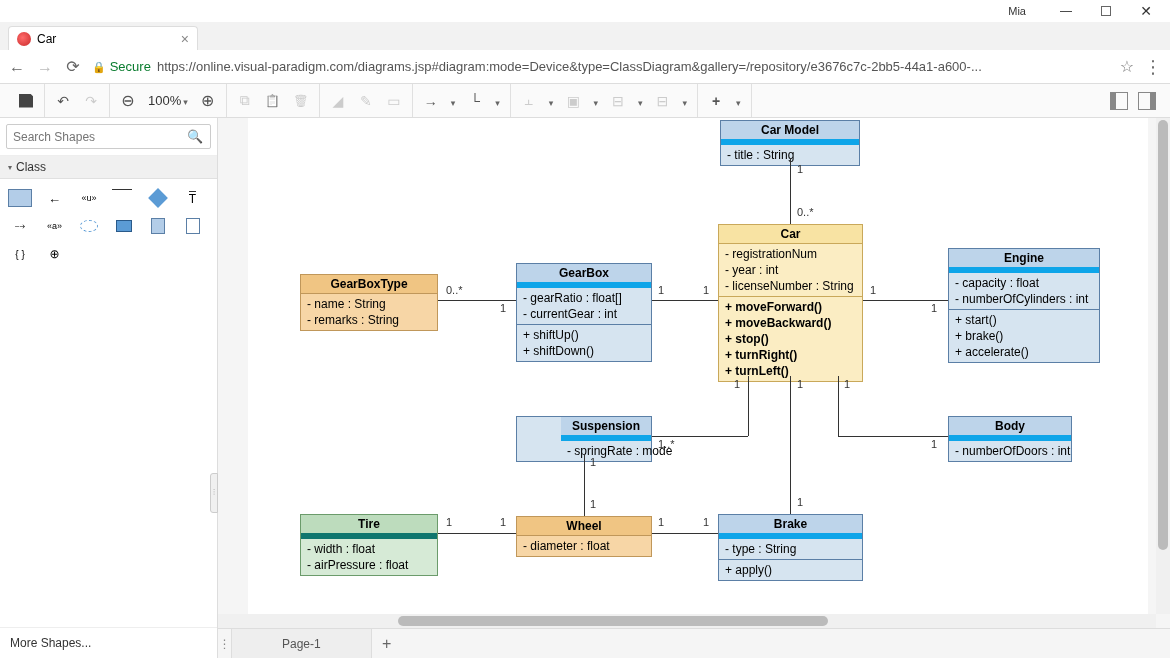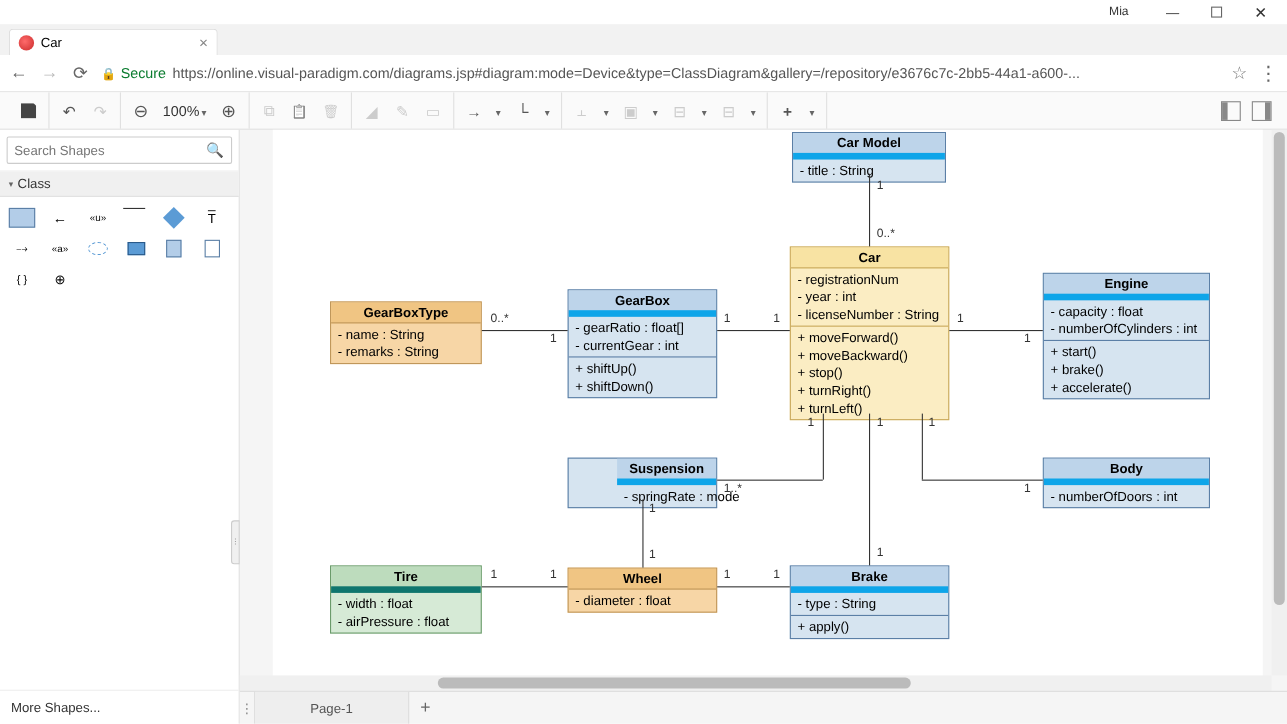--- a/index.html
+++ b/index.html
@@ -77,21 +77,21 @@
 .uml-box.orange { background: #f7d6a6; border-color: #c0975a; }
 .uml-box.yellow { background: #fbedc3; border-color: #c9a85a; }
 .uml-box.green { background: #d6ead6; border-color: #6b9b6b; }
 .uml-head { text-align: center; font-weight: bold; padding: 2px 0; border-bottom: 1px solid inherit; }
 .uml-box.blue .uml-head { background: #bdd4ea; border-bottom: 6px solid #0ea5e9; }
 .uml-box.orange .uml-head { background: #f0c583; border-bottom: 1px solid #c0975a; }
 .uml-box.yellow .uml-head { background: #f8e3a3; border-bottom: 1px solid #c9a85a; }
 .uml-box.green .uml-head { background: #bddcbd; border-bottom: 6px solid #0f766e; }
 .uml-sec { padding: 2px 6px; }
 .uml-sec.divided { border-top: 1px solid #5b7fa6; }
-.uml-box.yellow .uml-sec.divided { border-top-color: #c9a85a; }
+.uml-box.yellow .uml-sec.divided { border-top-color: #c9a85a; font-weight: bold; }
 .uml-sec div { line-height: 16px; white-space: nowrap; }
 
 
 .conn { position: absolute; background: #333; }
 .conn.h { height: 1px; }
 .conn.v { width: 1px; }
 .mult { position: absolute; font-size: 11px; color: #333; }
 
 
 .page-tabs { position: absolute; bottom: 0; left: 0; right: 0; height: 30px; background: #f5f5f5; display: flex; align-items: center; border-top: 1px solid #ddd; }
@@ -311,21 +311,21 @@
         </div>
       </div>
 
       <div class="uml-box blue" style="left:268px; top:298px; width:136px;padding-left:44px;">
         <div class="uml-head">Suspension</div>
         <div class="uml-sec">
             <div>- springRate : mode</div>
           </div>
       </div>
 
-      <div class="uml-box blue" style="left:700px; top:298px; width:152px;">
+      <div class="uml-box blue" style="left:700px; top:298px; width:124px;">
         <div class="uml-head">Body</div>
         <div class="uml-sec">
             <div>- numberOfDoors : int</div>
           </div>
       </div>
 
       <div class="uml-box green" style="left:52px; top:396px; width:138px;">
         <div class="uml-head">Tire</div>
         <div class="uml-sec">
           <div>- width : float</div>

